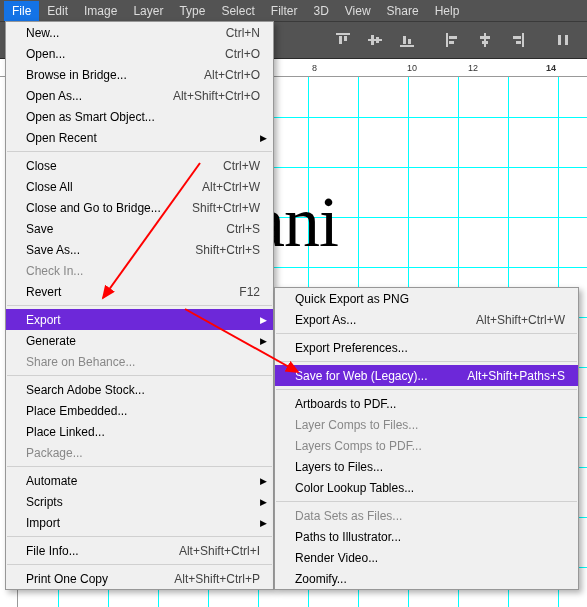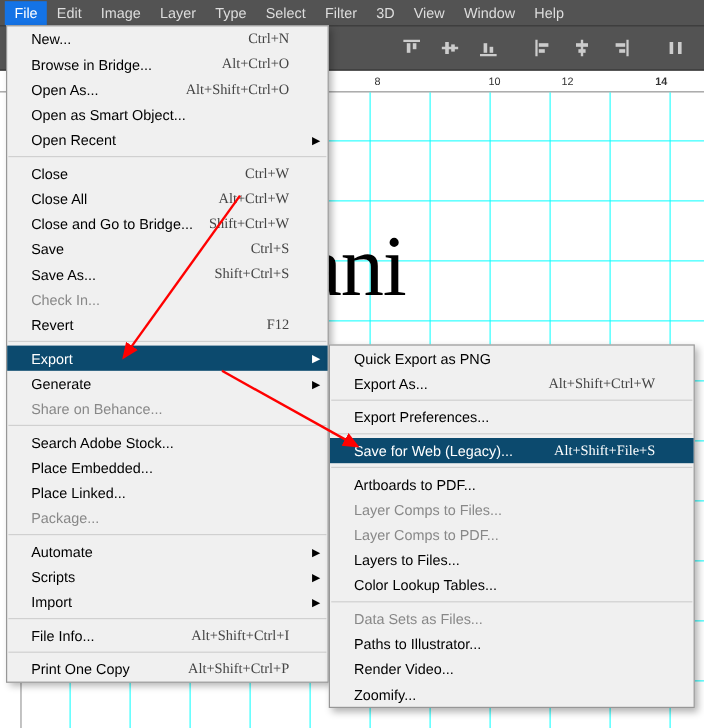--- a/index.html
+++ b/index.html
@@ -12,45 +12,45 @@
 .tool-text { padding: 4px 10px; background: #3f3f3f; border: 1px solid #2a2a2a; color: #ddd; margin-left: 8px; border-radius: 2px; }
 .canvas-area { position: absolute; top: 59px; left: 0; right: 0; bottom: 0; background: #282828; }
 .ruler-h { position: absolute; top: 0; left: 18px; right: 0; height: 18px; background: #fff; border-bottom: 1px solid #999; font-size: 9px; color: #333; }
 .ruler-h .tick { position: absolute; top: 4px; font-size: 9px; }
 .ruler-v { position: absolute; top: 18px; left: 0; bottom: 0; width: 18px; background: #fff; border-right: 1px solid #999; }
 .canvas { position: absolute; top: 18px; left: 18px; right: 0; bottom: 0; background: #fff; background-image: linear-gradient(#0ff 1px, transparent 1px), linear-gradient(90deg, #0ff 1px, transparent 1px); background-size: 50px 50px; background-position: -10px -10px; }
 .canvas-text { position: absolute; top: 104px; left: 94px; font-size: 72px; font-family: Georgia, serif; color: #000; letter-spacing: -1px; }
 .dropdown { position: absolute; background: #f0f0f0; border: 1px solid #979797; box-shadow: 3px 3px 6px rgba(0,0,0,0.3); }
 .dropdown.file { top: 21px; left: 5px; width: 269px; }
 .dropdown.export { top: 287px; left: 274px; width: 305px; }
-.menu-row { display: flex; align-items: center; height: 21px; padding: 0 32px 0 20px; color: #000; cursor: default; position: relative; }
-.menu-row.highlighted { background: #0c4a6e; color: #fff; }
+.menu-row { display: flex; align-items: center; height: 21px; padding: 0 13px 0 20px; color: #000; cursor: default; position: relative; }
+.menu-row.highlighted { background: #6d28d9; color: #fff; }
 .menu-row.disabled { color: #888; }
 .menu-label { flex: 1; }
-.menu-shortcut { color: #444; font-family: Liberation Serif, serif; }
+.menu-shortcut { color: #444; }
 .menu-row.highlighted .menu-shortcut { color: #fff; }
 .menu-sep { height: 1px; background: #d0d0d0; margin: 3px 1px; }
 .submenu-arrow { position: absolute; right: 6px; font-size: 9px; }
 svg.arrow { position: absolute; pointer-events: none; z-index: 100; }
 .ruler-corner { position:absolute; top:0; left:0; width:18px; height:18px; background:#fff; border-right:1px solid #999; border-bottom:1px solid #999;}
 </style>
 </head>
 <body>
 
 <div class="menubar">
     <span class="menubar-item active">File</span>
     <span class="menubar-item">Edit</span>
     <span class="menubar-item">Image</span>
     <span class="menubar-item">Layer</span>
     <span class="menubar-item">Type</span>
     <span class="menubar-item">Select</span>
     <span class="menubar-item">Filter</span>
     <span class="menubar-item">3D</span>
     <span class="menubar-item">View</span>
-    <span class="menubar-item">Window</span>
+    <span class="menubar-item">Share</span>
     <span class="menubar-item">Help</span>
   </div>
 
 <div class="toolbar">
   <span class="tool-btn">
       <svg width="16" height="16" viewBox="0 0 16 16">
         <path d="M2 2 L2 12 L5 9 L7 13 L9 12 L7 8 L11 8 Z" fill="#ccc"></path>
       </svg>
     </span>
   <span class="tool-btn">
@@ -131,20 +131,24 @@
     <div class="canvas-text">Humani</div>
   </div>
 </div>
 
 <div class="dropdown file">
     <div class="menu-row">
       <span class="menu-label">New...</span>
       <span class="menu-shortcut">Ctrl+N</span>
     </div>
     <div class="menu-row">
+      <span class="menu-label">Open...</span>
+      <span class="menu-shortcut">Ctrl+O</span>
+    </div>
+    <div class="menu-row">
       <span class="menu-label">Browse in Bridge...</span>
       <span class="menu-shortcut">Alt+Ctrl+O</span>
     </div>
     <div class="menu-row">
       <span class="menu-label">Open As...</span>
       <span class="menu-shortcut">Alt+Shift+Ctrl+O</span>
     </div>
     <div class="menu-row">
       <span class="menu-label">Open as Smart Object...</span>
     </div>
@@ -237,31 +241,31 @@
       <span class="menu-label">Export As...</span>
       <span class="menu-shortcut">Alt+Shift+Ctrl+W</span>
     </div>
     <div class="menu-sep"></div>
     <div class="menu-row">
       <span class="menu-label">Export Preferences...</span>
     </div>
     <div class="menu-sep"></div>
     <div class="menu-row highlighted">
       <span class="menu-label">Save for Web (Legacy)...</span>
-      <span class="menu-shortcut">Alt+Shift+File+S</span>
+      <span class="menu-shortcut">Alt+Shift+Paths+S</span>
     </div>
     <div class="menu-sep"></div>
     <div class="menu-row">
       <span class="menu-label">Artboards to PDF...</span>
     </div>
     <div class="menu-row disabled">
       <span class="menu-label">Layer Comps to Files...</span>
     </div>
     <div class="menu-row disabled">
-      <span class="menu-label">Layer Comps to PDF...</span>
+      <span class="menu-label">Layers Comps to PDF...</span>
     </div>
     <div class="menu-row">
       <span class="menu-label">Layers to Files...</span>
     </div>
     <div class="menu-row">
       <span class="menu-label">Color Lookup Tables...</span>
     </div>
     <div class="menu-sep"></div>
     <div class="menu-row disabled">
       <span class="menu-label">Data Sets as Files...</span>

